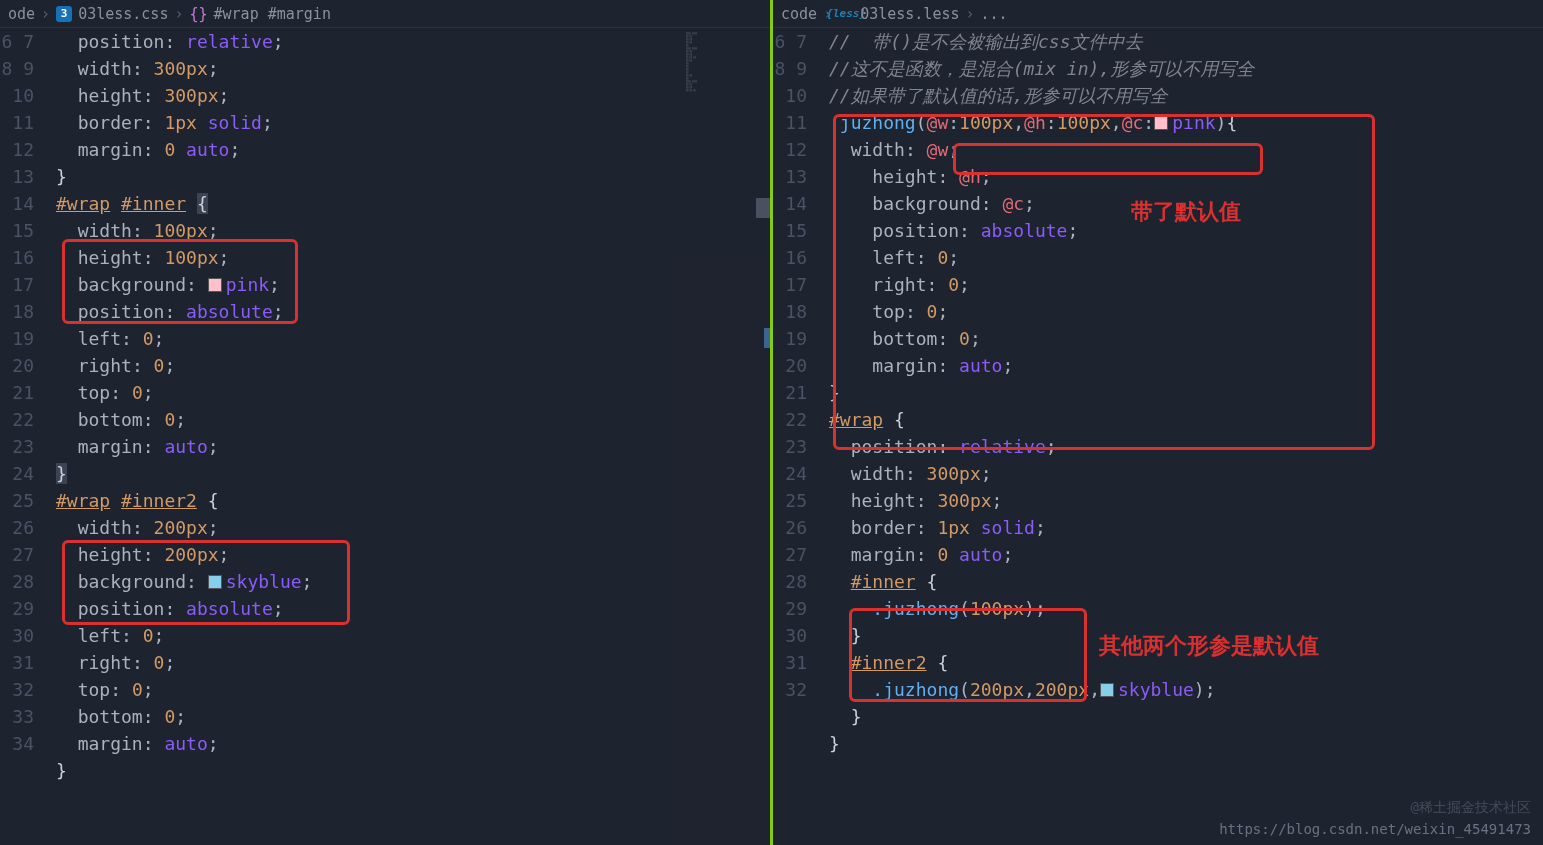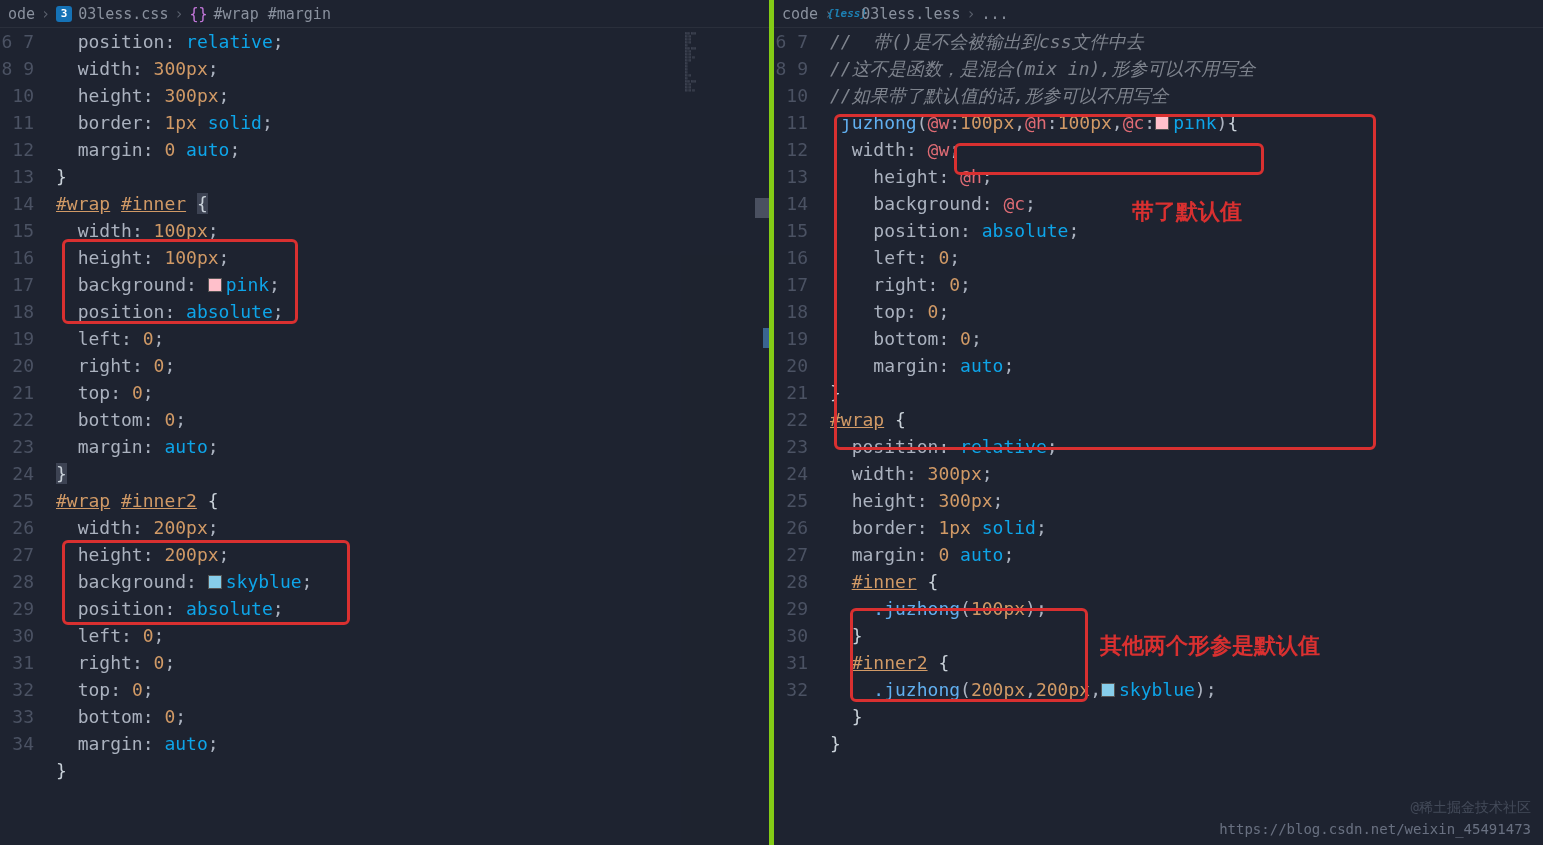--- a/index.html
+++ b/index.html
@@ -14,21 +14,21 @@
     overflow: hidden;
     position: relative;
   }
   .pane {
     flex: 1;
     display: flex;
     flex-direction: column;
     position: relative;
     overflow: hidden;
   }
-  .pane.left { border-right: 5px solid #84cc16; }
+  .pane.left { border-right: 3px solid #84cc16; }
   .breadcrumb {
     height: 28px;
     background: #1e2330;
     display: flex;
     align-items: center;
     padding: 0 8px;
     font-size: 15px;
     color: #8a919e;
     gap: 6px;
     border-bottom: 1px solid #2a2f3b;
@@ -70,21 +70,21 @@
     flex-shrink: 0;
     opacity: 0.4;
     font-size: 2px;
     line-height: 3px;
     padding: 4px;
     color: #6a7080;
     overflow: hidden;
   }
   .tok-sel { color: #d19a66; text-decoration: underline; }
   .tok-prop { color: #abb2bf; }
-  .tok-val { color: #0ea5e9; }
+  .tok-val { color: #8b5cf6; }
   .tok-num { color: #d19a66; }
   .tok-brace { color: #c9d1d9; }
   .tok-comment { color: #7f848e; font-style: italic; }
   .tok-class { color: #61afef; }
   .tok-var { color: #e06c75; }
   .tok-func { color: #61afef; }
   .swatch {
     display: inline-block;
     width: 14px;
     height: 14px;

